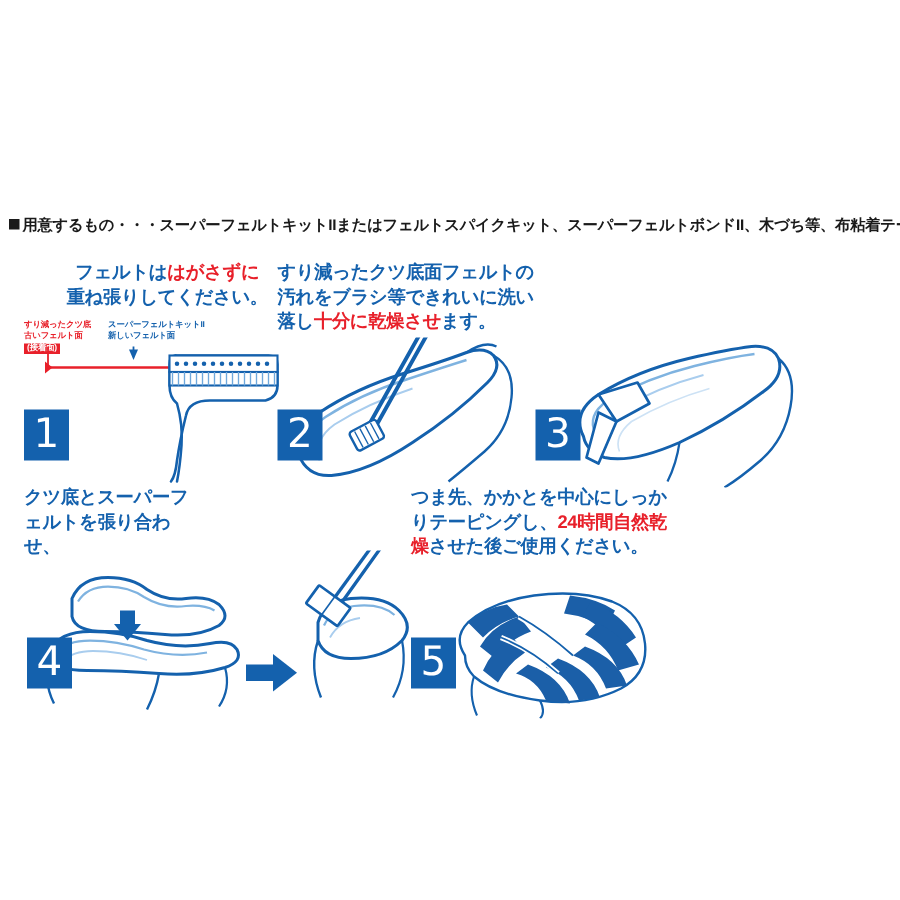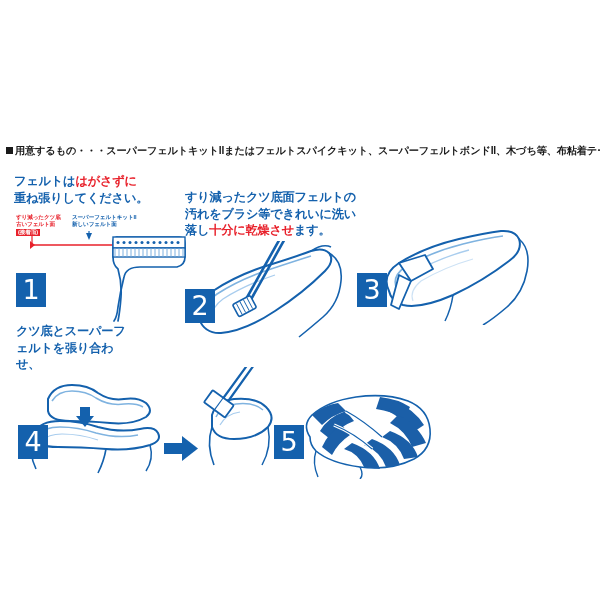--- a/index.html
+++ b/index.html
@@ -99,39 +99,39 @@
     background: #e8202a;
     color: #ffffff;
     padding: 0px 2px;
     margin-top: 0.5px;
   }
 
   .art { position: absolute; }
 
   
   #step1 { left: 14px;  top: 8px;  width: 175px; height: 150px; }
-  #step2 { left: 185px; top: 8px;  width: 172px; height: 150px; margin-top: 16px; }
+  #step2 { left: 185px; top: 8px;  width: 172px; height: 150px; }
   #step3 { left: 357px; top: 8px;  width: 185px; height: 150px; }
   #step4 { left: 14px;  top: 158px; width: 260px; height: 155px; }
   #step5 { left: 272px; top: 158px; width: 200px; height: 155px; }
 </style>
 </head>
 <body>
 
 <div class="sheet">
 
   <div class="materials-line">
     <span class="bullet"></span><span>用意するもの・・・スーパーフェルトキットIIまたはフェルトスパイクキット、スーパーフェルトボンドII、木づち等、布粘着テープ</span>
   </div>
 
   <div class="steps">
 
     <div class="step" id="step1">
 
-      <div class="cap" style="position:absolute;left:0;top:0px;width:175px;">
+      <div class="cap" style="position:absolute;left:10px;top:0px;width:175px;text-align:center;">
         <span>フェルトは</span><span class="hl">はがさずに</span><br>
         <span>重ね張りしてください。</span>
       </div>
 
       <div class="tiny red" style="left:2px; top:41px;">
         <span>すり減ったクツ底</span><br>
         <span>古いフェルト面</span><br>
         <span class="redbox">(接着面)</span>
       </div>
 
@@ -292,20 +292,23 @@
           <rect x="190" y="30" width="26" height="15" fill="#ffffff" stroke="#1461ad" stroke-width="1.8" rx="1"></rect>
           <line x1="203" y1="30" x2="203" y2="45" stroke="#1461ad" stroke-width="1.1"></line>
         </g>
       </svg>
 
       <div class="badge" style="left:4px; top:102px;">4</div>
     </div>
 
     <div class="step" id="step5">
 
+      <div class="cap" style="position:absolute;left:2px;top:0px;width:180px;">
+        <span>つま先、かかとを中心にしっかりテーピングし、</span><span class="hl">24時間自然乾燥</span><span>させた後ご使用ください。</span>
+      </div>
 
       <svg class="art" style="left:22px; top:58px;" width="160" height="98" viewBox="0 0 160 98">
 
         <path d="M16,56 Q8,44 18,34 Q34,20 62,16 Q92,12 114,20
                  Q134,28 136,48 Q138,68 120,78 Q96,90 66,86 Q36,82 22,70 Q16,64 16,56 Z" fill="none" stroke="#1461ad" stroke-width="1.6"></path>
 
         <g fill="#1b5fa8">
           <path d="M18,34 Q30,24 44,22 L52,30 Q38,34 28,44 Z"></path>
           <path d="M26,50 Q34,36 52,30 L60,40 Q44,46 36,58 Z"></path>
           <path d="M28,66 Q34,52 48,44 L56,54 Q44,62 38,74 Z"></path>

